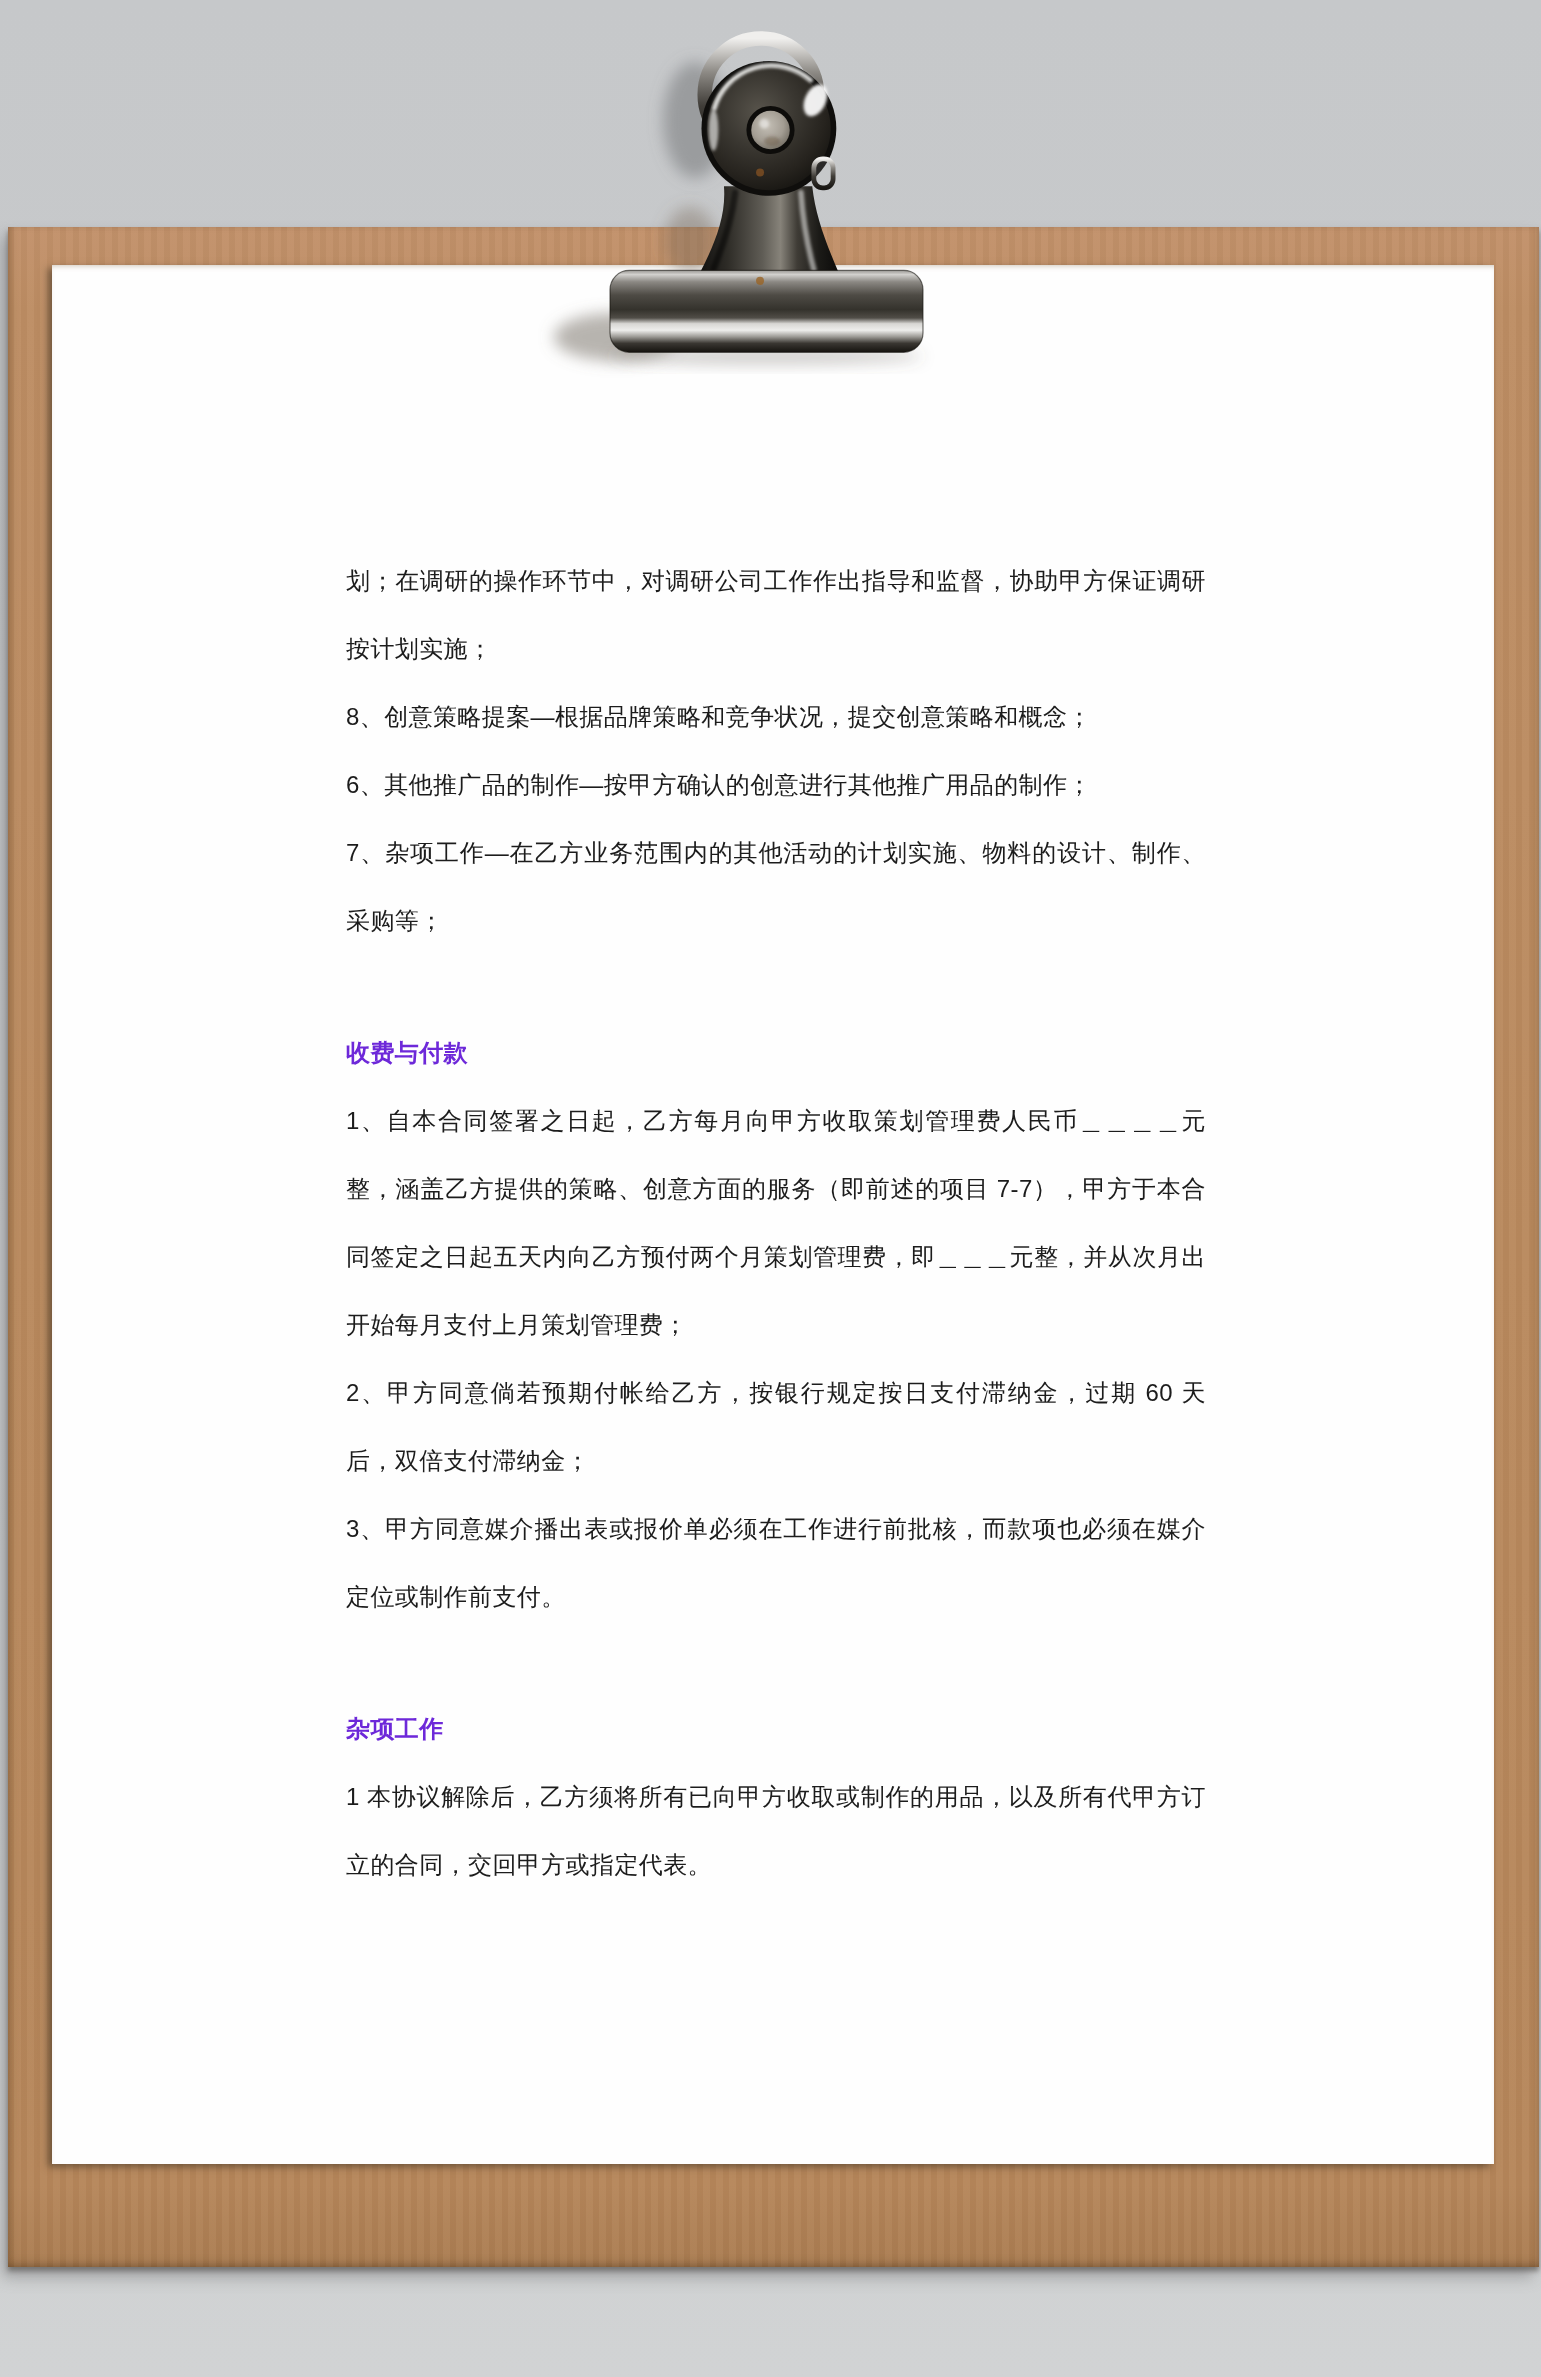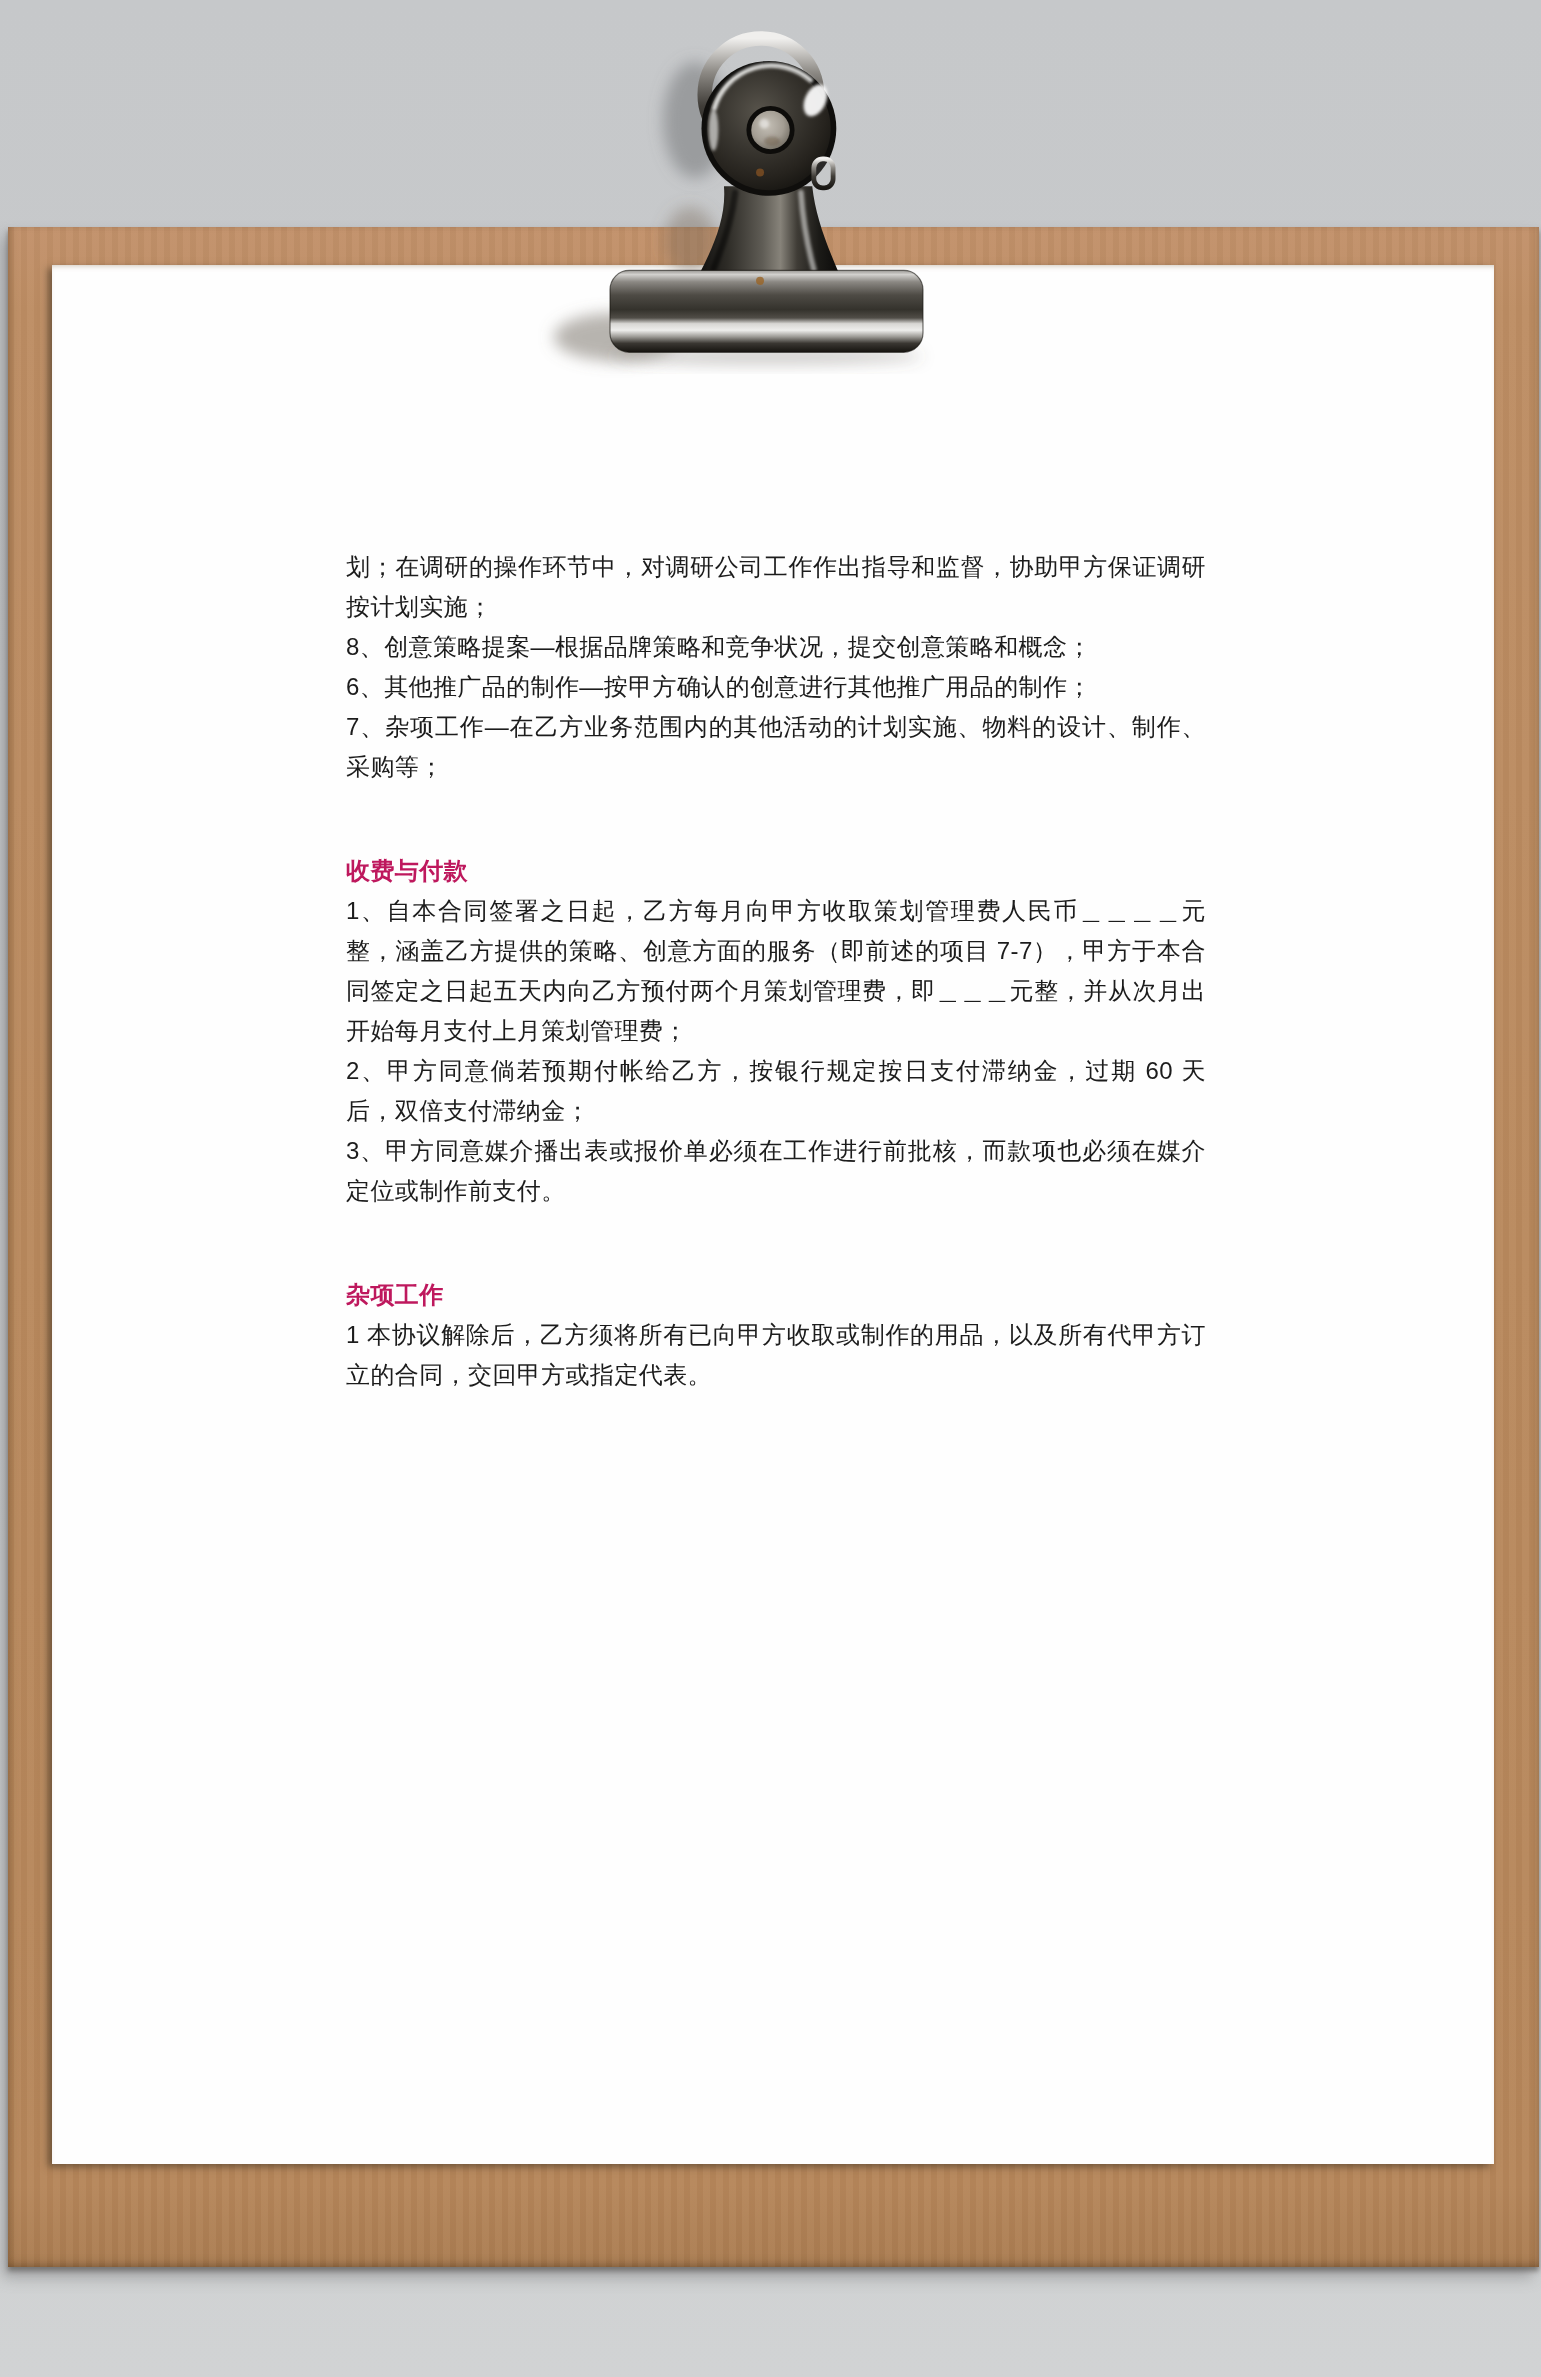--- a/index.html
+++ b/index.html
@@ -24,26 +24,26 @@
   }
   #paper{
     position:absolute;left:52px;top:265px;width:1442px;height:1899px;
     background:#fefefe;
     box-shadow:
       -4px 3.2px 7.2px rgba(55,45,32,0.55),
       inset 0 4px 6.4px -4px rgba(120,95,60,0.45);
   }
   #doc-text{
     position:absolute;left:294px;top:282px;width:860px;
-    font-size:24px;line-height:40px;color:#1c1c1c;
+    font-size:24px;line-height:68px;color:#1c1c1c;
     text-align:justify;text-justify:inter-ideograph;
     letter-spacing:0.4px;
   }
   #doc-text p{margin:0;}
-  #doc-text p.heading{font-weight:700;margin-top:64px;color:#be185d;}
+  #doc-text p.heading{font-weight:700;margin-top:64px;color:#6d28d9;}
   #clip-svg{position:absolute;left:0;top:0;pointer-events:none;}
 </style>
 </head>
 <body>
 
 <div id="stage">
 
   <div id="board">
     <div class="grain"></div>
   </div>

